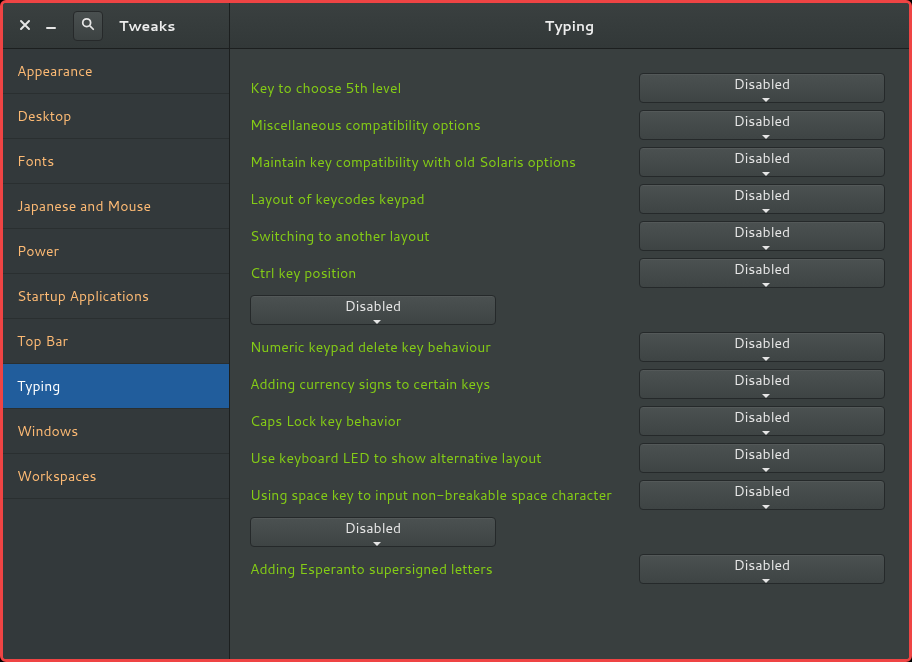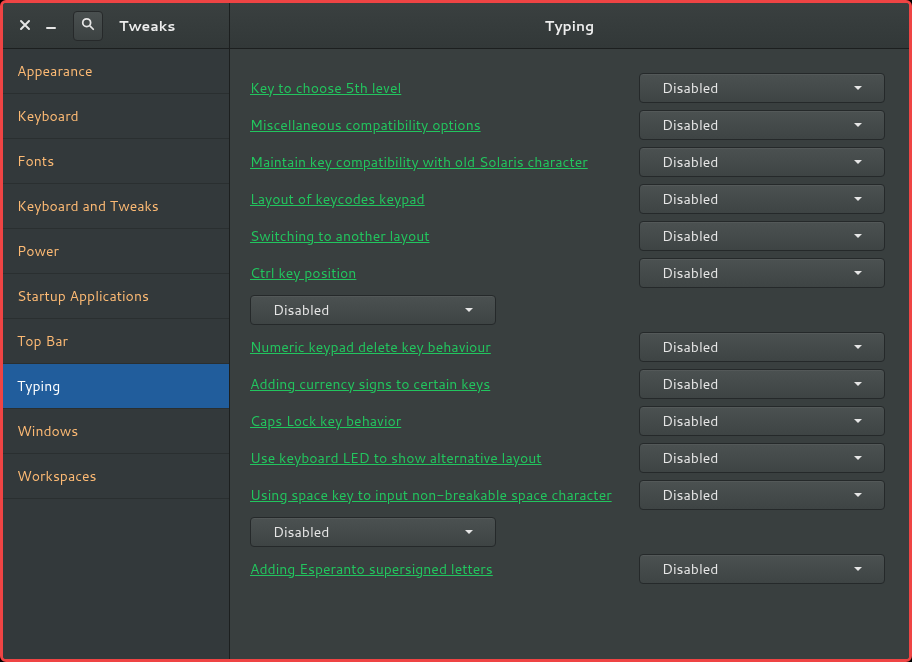--- a/index.html
+++ b/index.html
@@ -85,38 +85,38 @@
     background: #393f3f;
   }
   .row {
     display: flex;
     align-items: center;
     height: 37px;
     gap: 12px;
   }
   .row-label {
     flex: 1;
-    color: #22c55e;
+    color: #84cc16;
     font-size: 14px;
     white-space: nowrap;
     overflow: hidden;
     text-overflow: ellipsis;
-    text-decoration: underline;
   }
   .combo {
     width: 246px;
     height: 30px;
     background: linear-gradient(to bottom, #4b5151 0%, #3e4444 100%);
     border: 1px solid #25292a;
     border-radius: 4px;
     display: flex;
     align-items: center;
-    padding: 0 22px;
+    padding: 0 10px;
     cursor: pointer;
     box-shadow: inset 0 1px 0 rgba(255,255,255,0.05);
+    flex-direction: column;
   }
   .combo-text {
     flex: 1;
     color: #e6e6e6;
     white-space: nowrap;
     overflow: hidden;
     text-overflow: ellipsis;
     font-size: 14px;
   }
   .combo-arrow {
@@ -159,23 +159,23 @@
         </span>
       </div>
       <span class="app-title">Tweaks</span>
     </div>
     <div class="header-center">Typing</div>
   </div>
 
   <div class="body">
     <div class="sidebar" id="sidebar">
         <div class="side-item"><span>Appearance</span></div>
-        <div class="side-item"><span>Keyboard</span></div>
+        <div class="side-item"><span>Desktop</span></div>
         <div class="side-item"><span>Fonts</span></div>
-        <div class="side-item"><span>Keyboard and Tweaks</span></div>
+        <div class="side-item"><span>Japanese and Mouse</span></div>
         <div class="side-item"><span>Power</span></div>
         <div class="side-item"><span>Startup Applications</span></div>
         <div class="side-item"><span>Top Bar</span></div>
         <div class="side-item selected"><span>Typing</span></div>
         <div class="side-item"><span>Windows</span></div>
         <div class="side-item"><span>Workspaces</span></div>
       </div>
     <div class="main" id="main">
         <div class="row">
           <div class="row-label">Key to choose 5th level</div>
@@ -185,21 +185,21 @@
           </div>
         </div>
         <div class="row">
           <div class="row-label">Miscellaneous compatibility options</div>
           <div class="combo">
             <span class="combo-text">Disabled</span>
             <span class="combo-arrow"></span>
           </div>
         </div>
         <div class="row">
-          <div class="row-label">Maintain key compatibility with old Solaris character</div>
+          <div class="row-label">Maintain key compatibility with old Solaris options</div>
           <div class="combo">
             <span class="combo-text">Disabled</span>
             <span class="combo-arrow"></span>
           </div>
         </div>
         <div class="row">
           <div class="row-label">Layout of keycodes keypad</div>
           <div class="combo">
             <span class="combo-text">Disabled</span>
             <span class="combo-arrow"></span>

